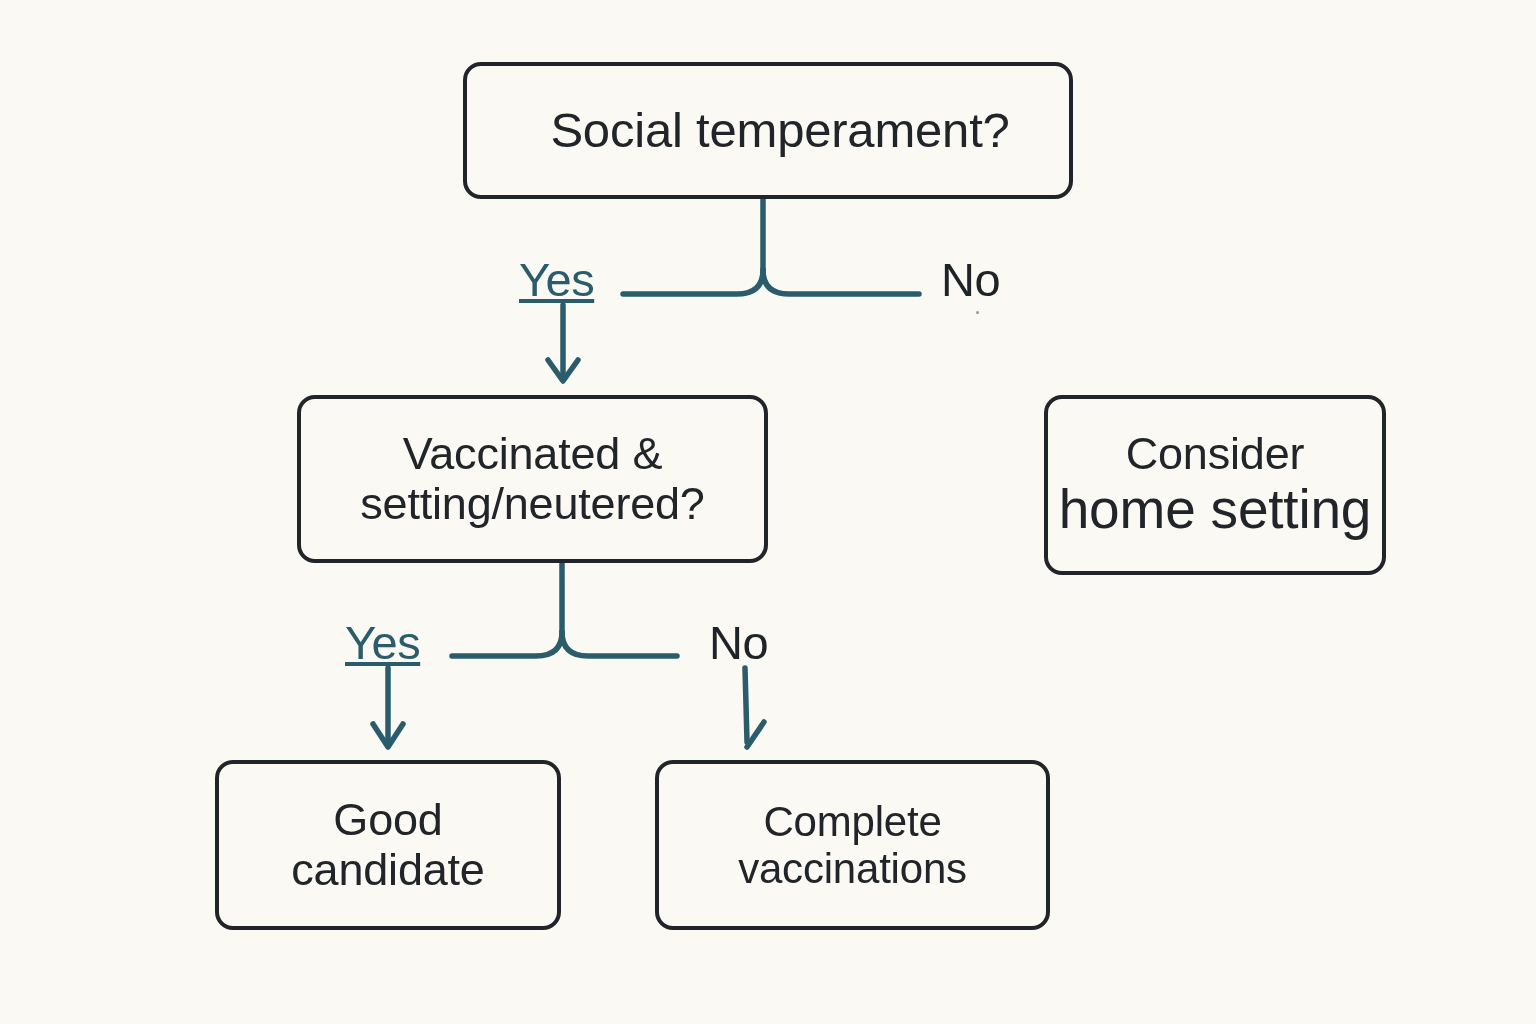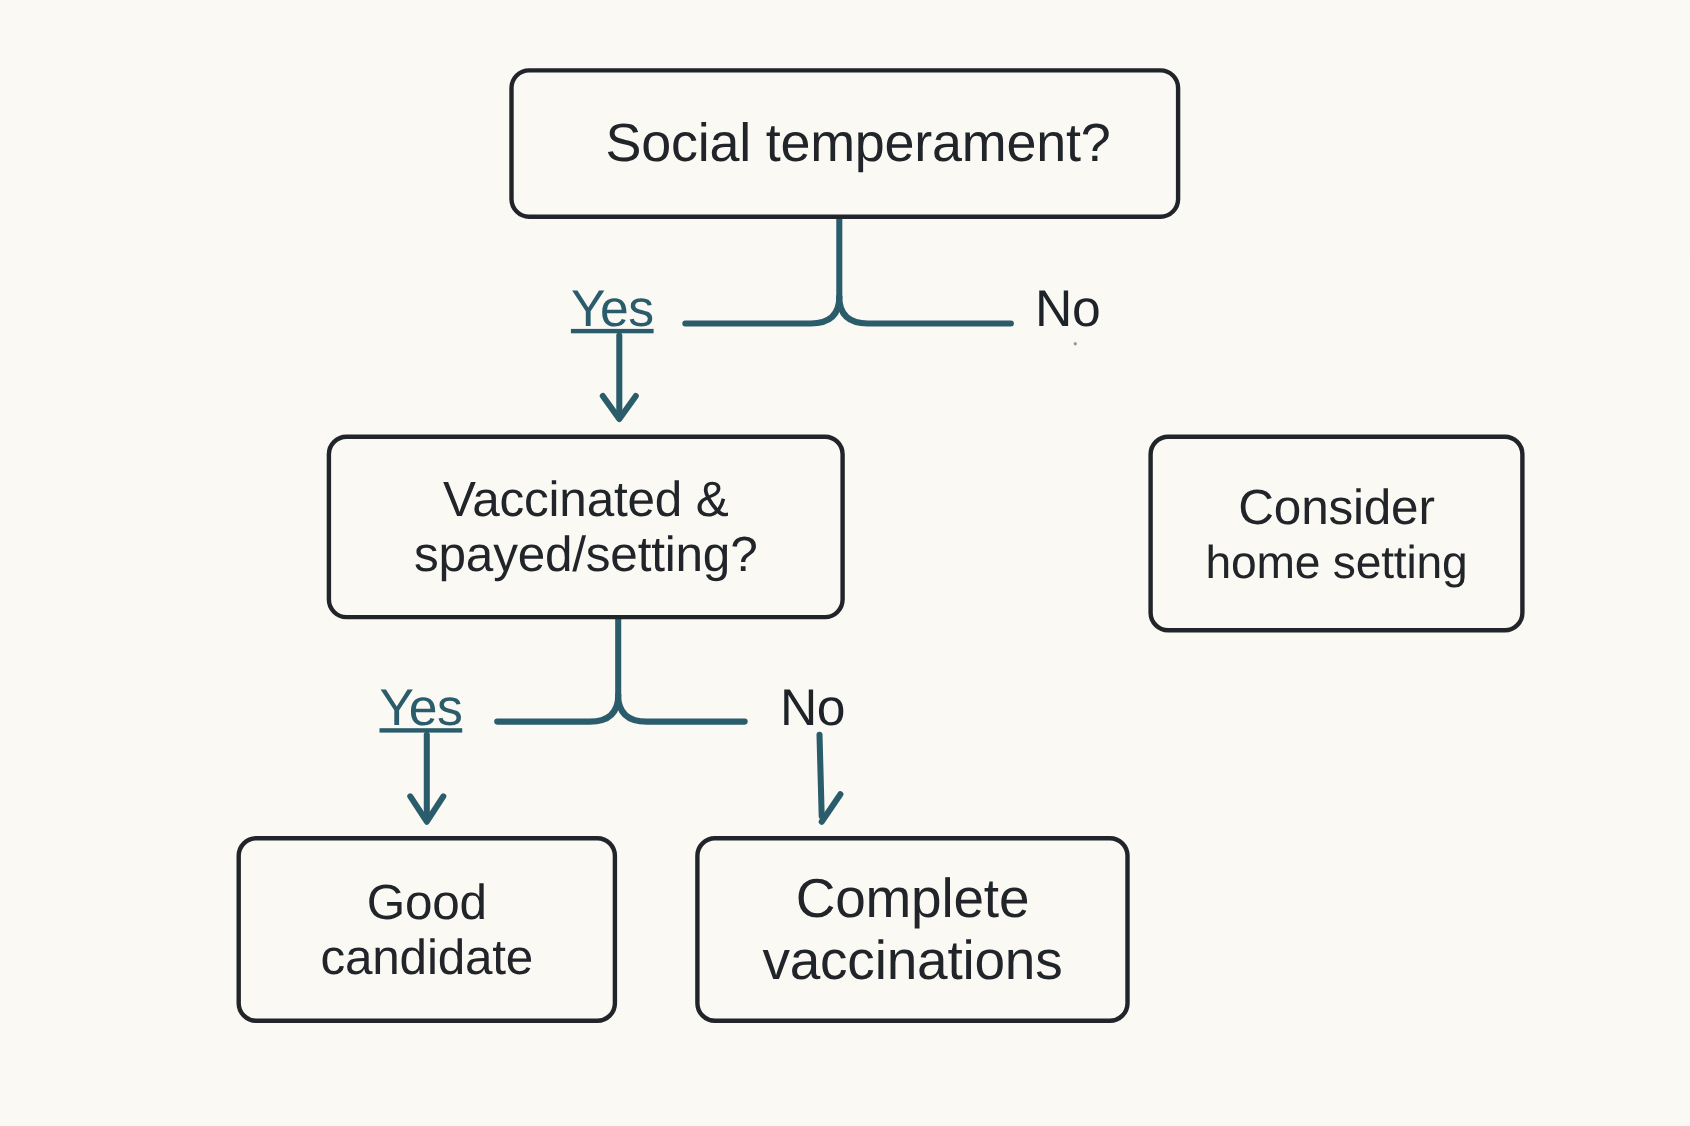--- a/index.html
+++ b/index.html
@@ -38,23 +38,23 @@
     line-height: 1.12;
     letter-spacing: -0.2px;
   }
   .node .ln { display: block; white-space: nowrap; }
 
   
   #node-temperament { left: 463px;  top: 62px;  width: 610px; height: 137px; font-size: 49px; padding-left: 24px; }
   #node-vaccinated  { left: 297px;  top: 395px; width: 471px; height: 168px; font-size: 45px; }
   #node-consider    { left: 1044px; top: 395px; width: 342px; height: 180px; font-size: 45px; }
   #node-good        { left: 215px;  top: 760px; width: 346px; height: 170px; font-size: 45px; }
-  #node-complete    { left: 632px;  top: 760px; width: 395px; height: 170px; font-size: 50px; }
+  #node-complete    { left: 655px;  top: 760px; width: 395px; height: 170px; font-size: 42px; }
 
-  #node-consider .ln.small { font-size: 42px; }
+  #node-consider .ln.small { font-size: 55px; }
 
   
   .edge-label {
     position: absolute;
     font-size: 47px;
     letter-spacing: -0.5px;
     white-space: nowrap;
   }
   .edge-label.yes { color: #2a5c6b; text-decoration: underline; }
   .edge-label.no  { color: #1e2328; }
@@ -110,21 +110,21 @@
 
     </g>
   </svg>
 
   <div class="node" id="node-temperament">
     <span class="ln">Social temperament?</span>
   </div>
 
   <div class="node" id="node-vaccinated">
     <span class="ln">Vaccinated &amp;</span>
-    <span class="ln">spayed/setting?</span>
+    <span class="ln">setting/neutered?</span>
   </div>
 
   <div class="node" id="node-consider">
     <span class="ln">Consider</span>
     <span class="ln small">home setting</span>
   </div>
 
   <div class="node" id="node-good">
     <span class="ln">Good</span>
     <span class="ln">candidate</span>

